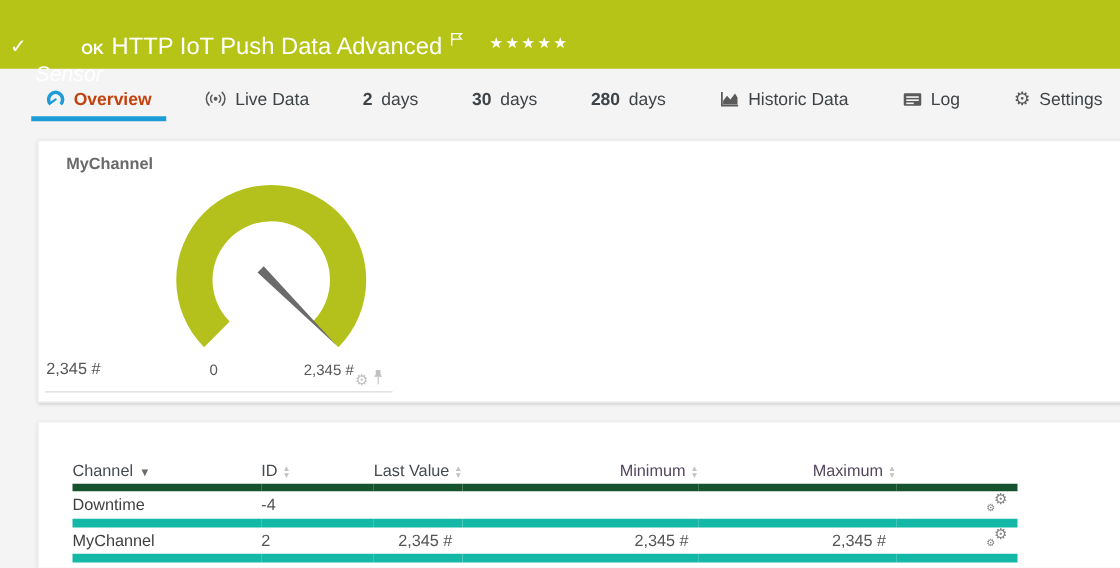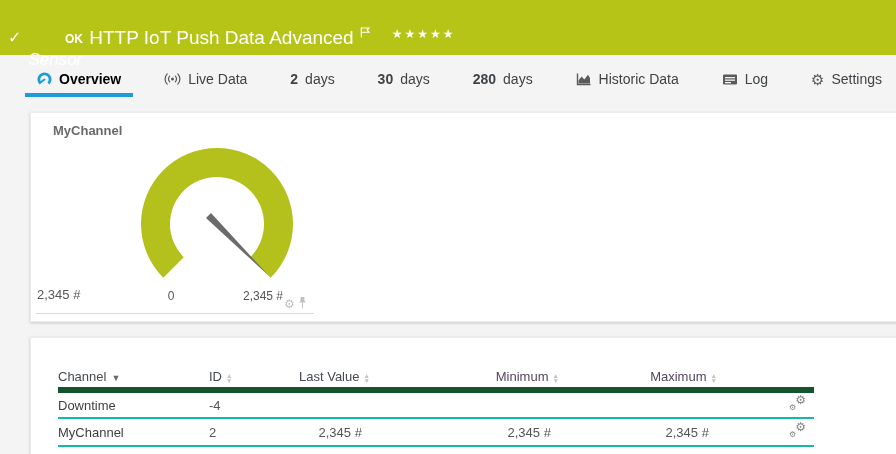--- a/index.html
+++ b/index.html
@@ -30,21 +30,21 @@
   .tabbar{
     height:57px;background:#f4f4f4;display:flex;align-items:flex-start;
     padding:10px 2px 0 25px;justify-content:space-between;
   }
   .tab{
     height:32px;display:inline-flex;align-items:center;gap:7px;
     font-size:14px;color:#3e4347;border-bottom:4px solid transparent;
     padding:0 12px;cursor:pointer;white-space:nowrap;
   }
   .tab .num{font-weight:bold;}
-  .tab.active{font-weight:bold;border-bottom-color:var(--accent-blue,#1e9cd8);color:#000000;}
+  .tab.active{font-weight:bold;border-bottom-color:var(--accent-blue,#1e9cd8);color:#c2410c;}
   .tab svg{display:block;}
   
   .panel{
     margin-left:30px;width:876px;background:#fff;
     border:1px solid #ececec;box-shadow:0 1px 3px rgba(0,0,0,.18);
   }
   .gauge-panel{height:210px;position:relative;}
   .panel-title{position:absolute;left:22px;top:10px;font-size:13px;font-weight:bold;color:#6a6a6a;}
   .gauge-svg{position:absolute;left:96px;top:22px;}
   .gauge-current{position:absolute;left:6px;top:174px;font-size:13px;color:#565656;}
@@ -52,21 +52,21 @@
   .gauge-max{position:absolute;left:190px;top:176px;width:84px;text-align:center;font-size:12px;color:#565656;}
   .gauge-tools{position:absolute;left:253px;top:182px;display:flex;align-items:center;gap:3px;color:#c0c0c0;}
   .gauge-tools .gear-glyph{font-size:12px;line-height:1;cursor:pointer;}
   .gauge-divider{position:absolute;left:5px;top:200px;width:278px;height:1px;background:#d9d9d9;}
   
   .table-panel{margin-top:15px;height:170px;}
   table{border-collapse:collapse;margin:28px 0 0 27px;font-size:13px;table-layout:fixed;}
   th,td{font-weight:normal;overflow:hidden;white-space:nowrap;}
   th{color:#454a50;text-align:left;height:24px;border-bottom:6px solid #14532d;cursor:pointer;}
   th.th-purple{color:#53465f;}
-  td{height:28px;color:#555;border-bottom:2px solid #14b8a6;margin-left:16px;}
+  td{height:28px;color:#555;border-bottom:7px solid #14b8a6;margin-left:16px;}
   td.cell-channel{color:#3f3f3f;}
   .col-right{text-align:right;}
   td.col-right{padding-right:8px;}
   .sort-stack{display:inline-flex;flex-direction:column;vertical-align:middle;margin-left:4px;color:#c3c3c3;}
   .sort-stack span{font-size:6.5px;line-height:5px;}
   .sort-desc-arrow{font-size:9px;color:#6b6b6b;margin-left:5px;vertical-align:middle;}
   .gears-icon{position:relative;display:inline-block;width:17px;height:15px;color:#848484;cursor:pointer;}
   .gears-icon .g-big{position:absolute;right:0;top:-2px;font-size:12px;line-height:1;}
   .gears-icon .g-small{position:absolute;left:0;bottom:-1px;font-size:8px;line-height:1;}
 </style>

